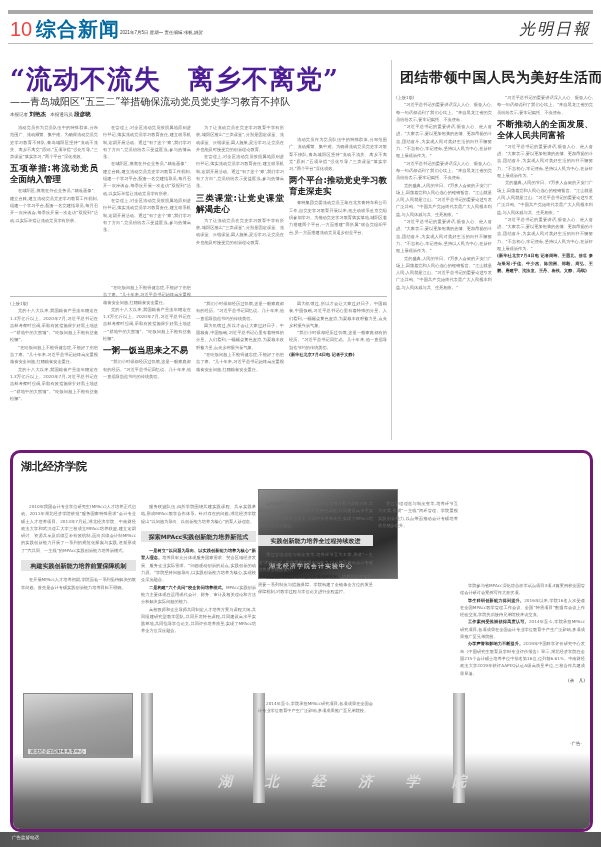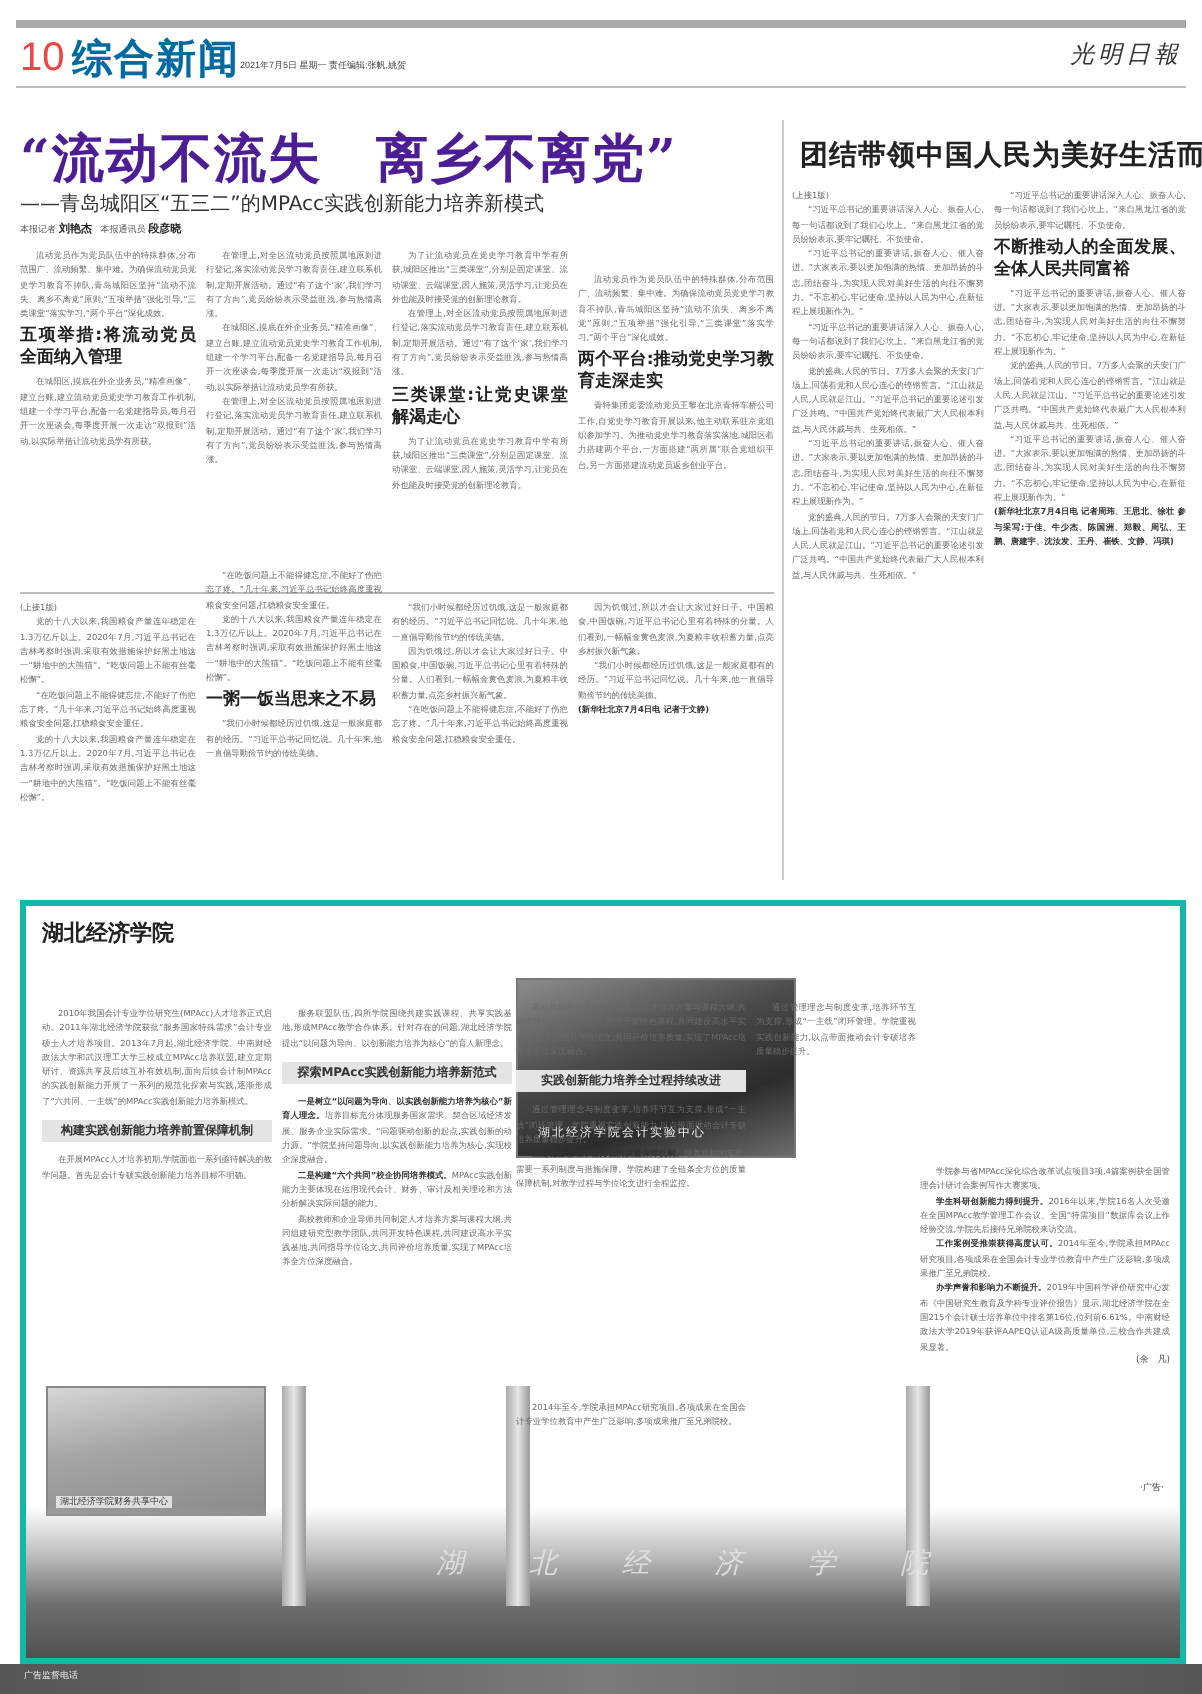--- a/index.html
+++ b/index.html
@@ -4,71 +4,71 @@
 <style>
   * { box-sizing: border-box; margin: 0; padding: 0; }
   html, body { width: 601px; height: 847px; background: #fff; overflow: hidden; }
   body { font-family: "DejaVu Serif", serif; color: #222; position: relative; }
 
   .topbar { position: absolute; left: 8px; top: 10px; width: 585px; height: 4px; background: #a9a9a9; }
   .masthead { position: absolute; left: 8px; top: 16px; width: 585px; height: 28px; border-bottom: 1px solid #bbb; }
   .page-no { position: absolute; left: 2px; top: 2px; font-family: "Liberation Sans", sans-serif; font-size: 20px; color: #ef4444; }
   .section { position: absolute; left: 28px; top: 0px; font-size: 20px; font-weight: bold; color: #0369a1; letter-spacing: 1px; }
   .dateline { position: absolute; left: 112px; top: 14px; font-size: 4.5px; color: #444; white-space: nowrap; font-family: "Liberation Sans", sans-serif; }
-  .logo { position: absolute; right: 2px; top: 3px; font-size: 12px; font-style: italic; color: #333; font-family: "DejaVu Serif", serif; letter-spacing: 2px; }
+  .logo { position: absolute; right: 2px; top: 3px; font-size: 16px; font-style: italic; color: #333; font-family: "DejaVu Serif", serif; letter-spacing: 2px; }
 
   .col-text { font-size: 4.2px; line-height: 7.3px; color: #6a6a6a; text-align: justify; overflow: hidden; font-family: "DejaVu Sans", sans-serif; }
   .col-text p { text-indent: 8px; }
 
   
   .main-title { position: absolute; left: 10px; top: 62px; font-size: 26px; font-weight: bold; color: #4c1d95; letter-spacing: 1px; white-space: nowrap; }
   .main-sub { position: absolute; left: 10px; top: 95px; font-size: 10px; color: #333; white-space: nowrap; font-family: "DejaVu Sans", sans-serif; }
   .byline { position: absolute; left: 10px; top: 111px; font-size: 4.5px; color: #555; white-space: nowrap; }
   .byline b { font-size: 5.5px; color: #222; }
 
   .vline { position: absolute; width: 1px; background: #ccc; }
   .hline { position: absolute; height: 1px; background: #bbb; }
 
   .subhead { font-size: 8.5px; font-weight: bold; color: #222; line-height: 11px; margin: 3px 0 2px; text-indent: 0; font-family: "DejaVu Sans", sans-serif; }
 
   .right-title { position: absolute; left: 400px; top: 69px; font-size: 14px; font-weight: bold; color: #222; white-space: nowrap; letter-spacing: 0.5px; }
 
   
-  .ad-frame { position: absolute; left: 10px; top: 450px; width: 583px; height: 382px; border: 3px solid #14b8a6; border-radius: 0; overflow: hidden; background: #fff; }
+  .ad-frame { position: absolute; left: 10px; top: 450px; width: 583px; height: 382px; border: 3px solid #701a75; border-radius: 10px; overflow: hidden; background: #fff; }
   .ad-org { position: absolute; left: 8px; top: 6px; font-size: 11px; font-weight: bold; color: #222; font-family: "DejaVu Sans", sans-serif; }
   .ad-title { position: absolute; left: 8px; top: 20px; font-size: 18.5px; font-weight: bold; color: #111; white-space: nowrap; letter-spacing: 0.3px; }
   .ad-sub { font-size: 6px; font-weight: bold; color: #333; background: #e4e4e4; padding: 2px 4px; margin: 6px 0 5px; text-align: center; text-indent: 0; }
   .lead { font-weight: bold; color: #333; }
 
   .ad-photo1 { position: absolute; left: 245px; top: 36px; width: 140px; height: 90px; background: linear-gradient(160deg,#8c8c8c 0%,#4a4a4a 40%,#2c2c2c 70%,#6d6d6d 100%); border: 1px solid #777; }
   .ad-photo1 .cap { position: absolute; left: 10px; bottom: 7px; font-size: 6px; color: #eee; letter-spacing: 1px; font-family: "Liberation Mono", monospace; }
   .ad-photo2 { position: absolute; left: 10px; top: 240px; width: 110px; height: 65px; background: linear-gradient(170deg,#d6d6d6 0%,#a5a5a5 45%,#8a8a8a 100%); border: 1px solid #888; }
   .ad-photo2 .cap { position: absolute; left: 4px; bottom: 3px; font-size: 4.5px; color: #333; background: rgba(255,255,255,0.7); padding: 0 2px; }
   .campus { position: absolute; left: 0; top: 300px; width: 100%; height: 82px;
             background: linear-gradient(180deg, rgba(255,255,255,0) 0%, #bdbdbd 30%, #6e6e6e 60%, #4a4a4a 100%); }
   .pillar { position: absolute; width: 12px; background: linear-gradient(90deg,#aaa,#e6e6e6,#999); }
-  .campus-text { position: absolute; top: 320px; font-size: 14px; font-style: italic; color: #ddd; letter-spacing: 14px; font-weight: normal; }
+  .campus-text { position: absolute; top: 320px; font-size: 14px; font-style: italic; color: #ddd; letter-spacing: 14px; font-weight: bold; }
   .ad-tag { position: absolute; right: 8px; top: 288px; font-size: 4.5px; color: #444; }
   .ad-sign { font-size: 4.5px; text-align: right; color: #444; }
   .below-ad { position: absolute; left: 12px; top: 835px; font-size: 4.5px; color: #eee; }
   .bottom-band { position: absolute; left: 0; top: 832px; width: 601px; height: 15px; background: linear-gradient(90deg,#555,#7a7a7a,#555); }
 </style>
 </head>
 <body>
 
 <div class="topbar"></div>
 <div class="masthead">
   <span class="page-no">10</span>
   <span class="section">综合新闻</span>
   <span class="dateline">2021年7月5日  星期一   责任编辑:张帆,姚贺</span>
   <span class="logo">光明日報</span>
 </div>
 
 <h1 class="main-title">“流动不流失　离乡不离党”</h1>
-<div class="main-sub">——青岛城阳区“五三二”的MPAcc实践创新能力培养新模式</div>
+<div class="main-sub">——青岛城阳区“五三二”举措确保流动党员党史学习教育不掉队</div>
 <div class="byline">
   <span>本报记者</span>
   <b>刘艳杰</b>
   &nbsp;
   <span>本报通讯员</span>
   <b>段彦晓</b>
 </div>
 
 <div class="col-text" style="position:absolute;left:10px;top:124px;width:88px;height:168px;">
   <p>流动党员作为党员队伍中的特殊群体,分布范围广、流动频繁、集中难。为确保流动党员党史学习教育不掉队,青岛城阳区坚持“流动不流失、离乡不离党”原则,“五项举措”强化引导,“三类课堂”落实学习,“两个平台”深化成效。</p>

